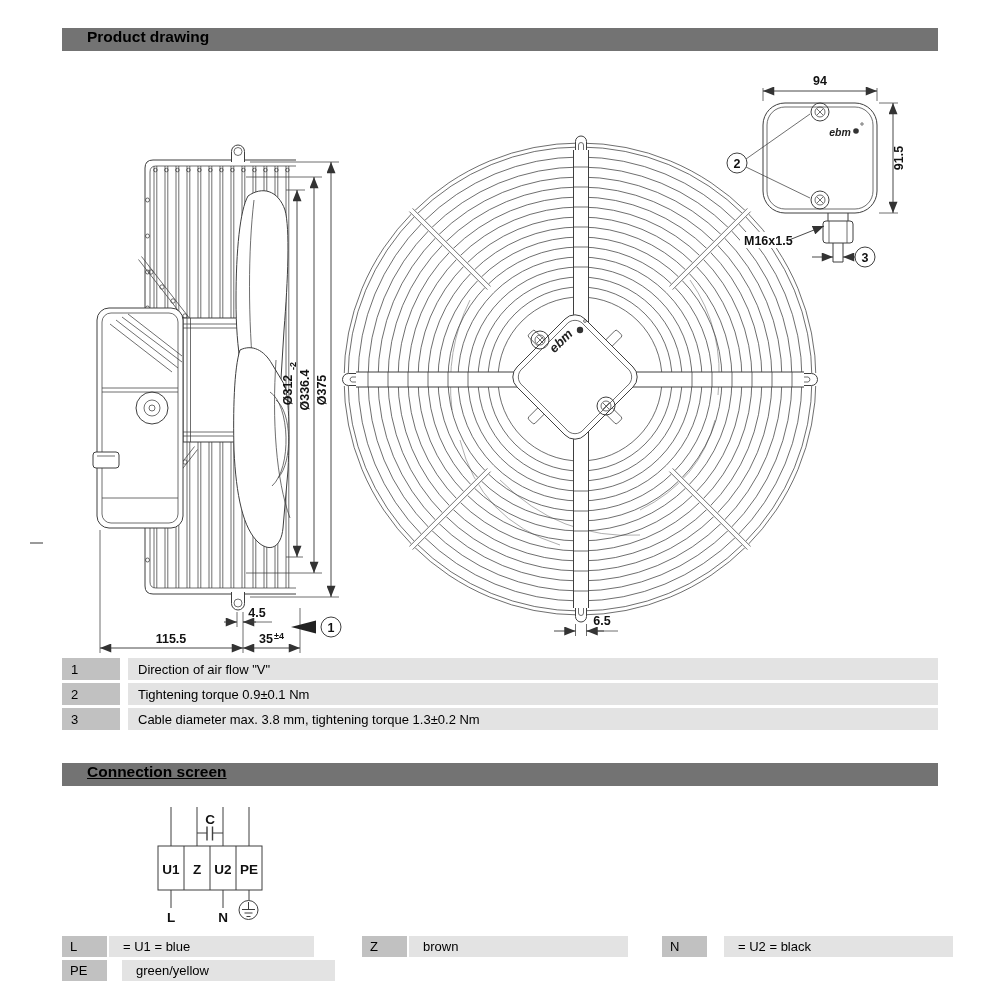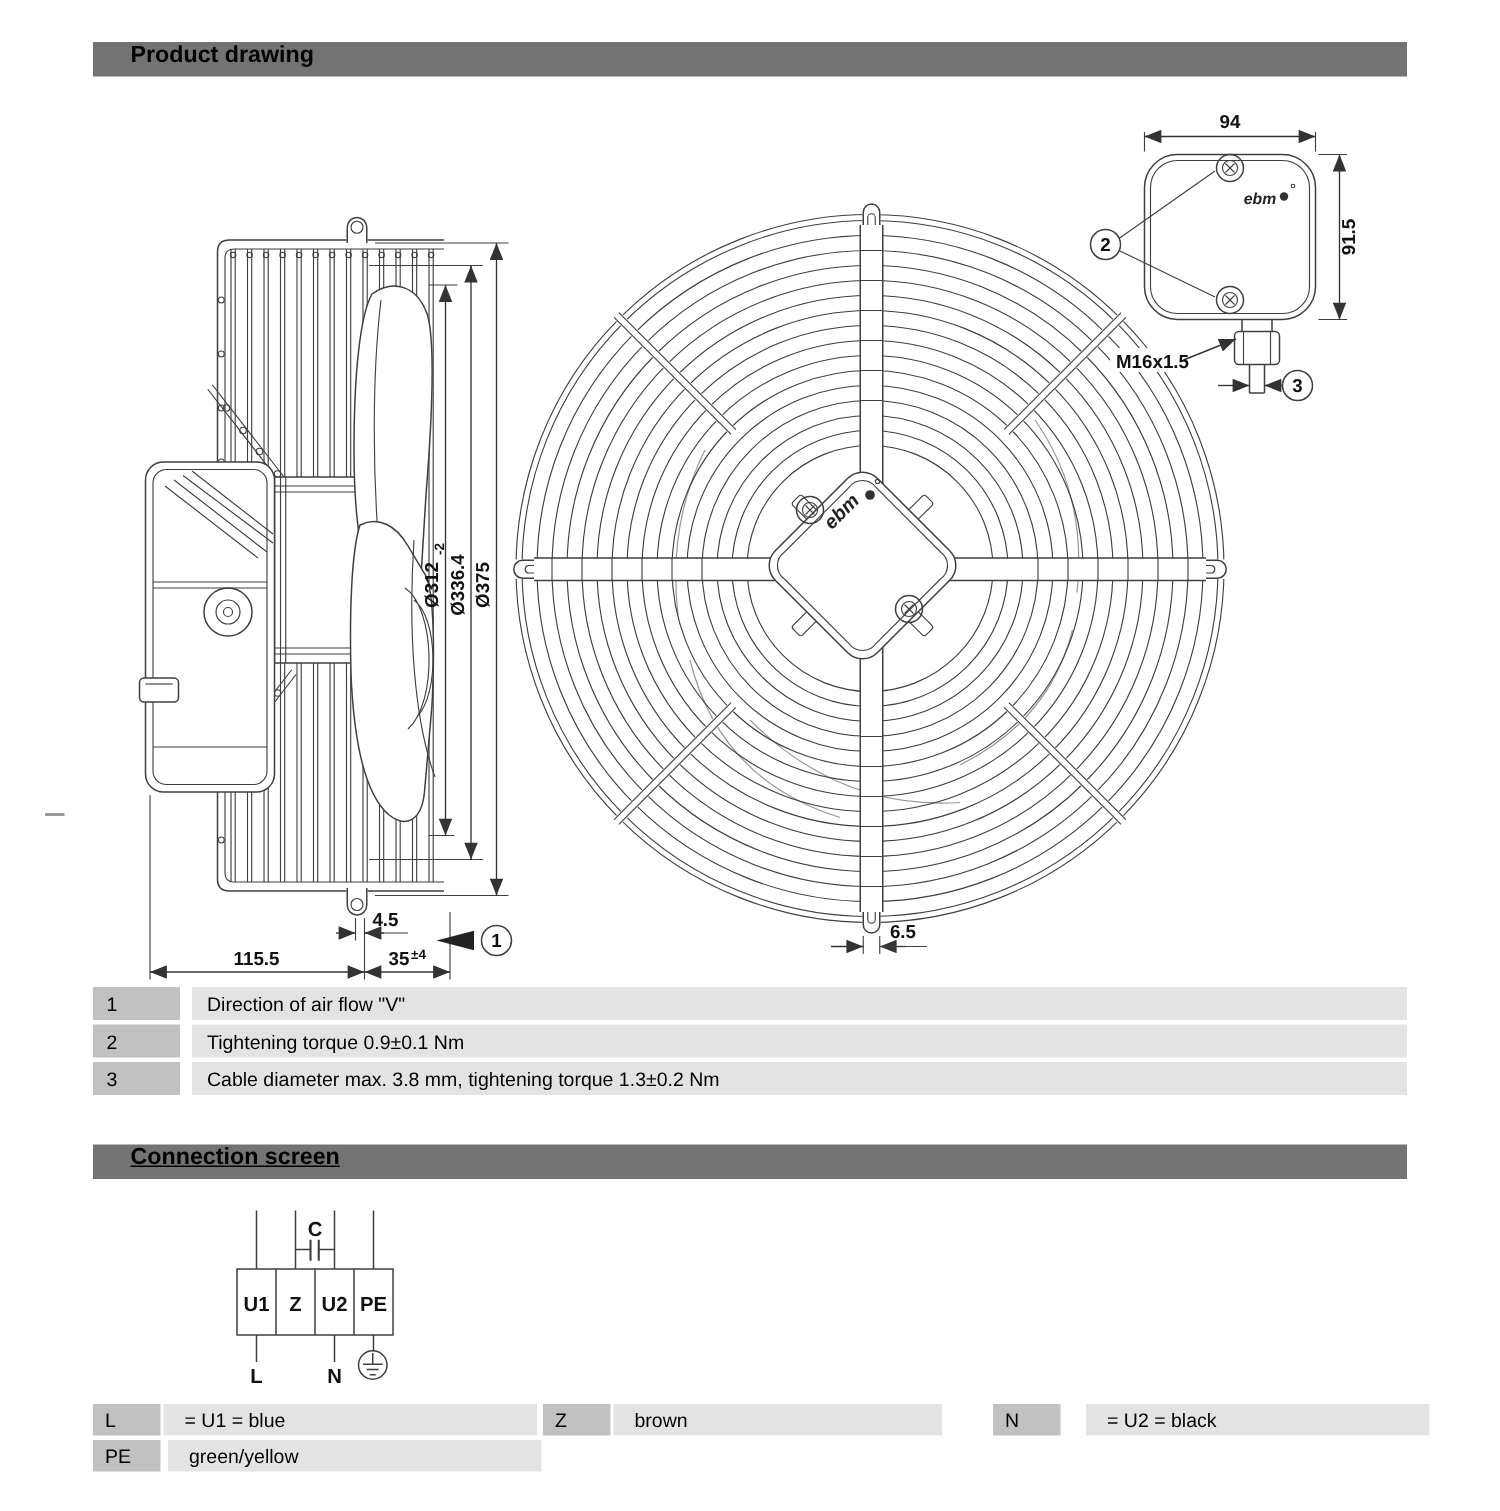--- a/index.html
+++ b/index.html
@@ -329,19 +329,19 @@
 <div class="legend-row" style="top:708px;">
   <div class="key-cell">3</div>
   <div class="desc-cell">Cable diameter max. 3.8 mm, tightening torque 1.3±0.2 Nm</div>
 </div>
 
 <div class="band" style="top:763px;text-decoration:underline;">
   <span>Connection screen</span>
 </div>
 
 <div class="wt-key" style="left:62px;top:936px;">L</div>
-<div class="wt-val" style="left:109px;top:936px;width:249px;">= U1 = blue</div>
+<div class="wt-val" style="left:109px;top:936px;width:205px;">= U1 = blue</div>
 <div class="wt-key" style="left:362px;top:936px;">Z</div>
 <div class="wt-val" style="left:409px;top:936px;width:219px;">brown</div>
 <div class="wt-key" style="left:662px;top:936px;">N</div>
 <div class="wt-val" style="left:724px;top:936px;width:229px;">= U2 = black</div>
 <div class="wt-key" style="left:62px;top:960px;">PE</div>
-<div class="wt-val" style="left:112px;top:960px;width:249px;text-align:center;">green/yellow</div>
+<div class="wt-val" style="left:122px;top:960px;width:213px;text-align:center;">green/yellow</div>
 
 </body></html>

